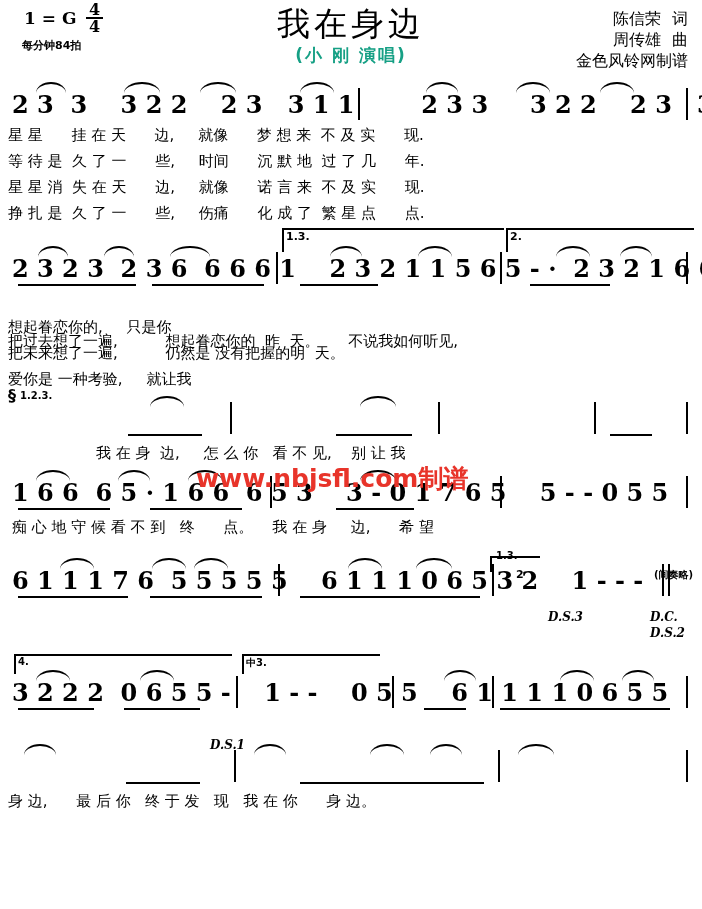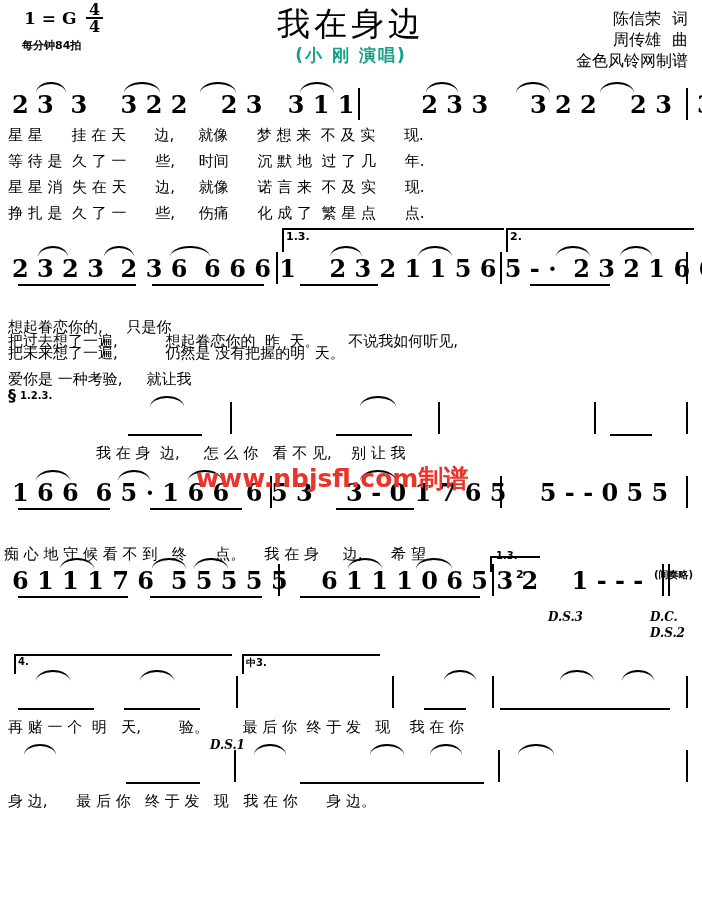--- a/index.html
+++ b/index.html
@@ -191,21 +191,21 @@
     <div class="slur" style="left:360px;top:-4px;width:36px;"></div>
 
     <div class="ul" style="left:18px;top:34px;width:92px;"></div>
     <div class="ul" style="left:150px;top:34px;width:92px;"></div>
     <div class="ul" style="left:336px;top:34px;width:78px;"></div>
 
     <div class="bar" style="left:270px;top:2px;height:32px;"></div>
     <div class="bar" style="left:500px;top:2px;height:32px;"></div>
     <div class="bar" style="left:686px;top:2px;height:32px;"></div>
 
-    <div class="lyr" style="position:absolute;left:4px;top:44px;margin-top:27px;">痴 心 地 守 候 看 不 到   终      点。    我 在 身     边,      希 望</div>
+    <div class="lyr" style="position:absolute;left:12px;top:44px;">痴 心 地 守 候 看 不 到   终      点。    我 在 身     边,      希 望</div>
   </div>
 
   <div class="sys" style="height:96px;">
     <span class="tiny abs" style="left:496px;top:-2px;">1.3.</span>
     <div class="brk" style="left:490px;top:4px;width:48px;height:14px;"></div>
 
     <div class="notes" style="position:absolute;left:12px;top:14px;">6 1 1 1 7 6  5 5 5 5 5    6 1 1 1 0 6 5 3 2    1 - - -</div>
 
     <div class="slur" style="left:60px;top:6px;width:34px;"></div>
     <div class="slur" style="left:152px;top:6px;width:34px;"></div>
@@ -230,38 +230,38 @@
     <span class="dsn" style="left:650px;top:58px;">D.C.</span>
     <span class="dsn" style="left:650px;top:74px;">D.S.2</span>
   </div>
 
   <div class="sys" style="height:100px;">
     <div class="brk" style="left:14px;top:6px;width:216px;height:18px;"></div>
     <span class="tiny abs" style="left:18px;top:8px;">4.</span>
     <div class="brk" style="left:242px;top:6px;width:136px;height:18px;"></div>
     <span class="tiny abs" style="left:246px;top:8px;">中3.</span>
 
+    <div class="notes" style="position:absolute;left:12px;top:30px;">3 2 2 2  0 6 5 5 -    1 - -    0 5 5    6 1 1 1 1 0 6 5 5</div>
 
     <div class="slur" style="left:36px;top:22px;width:34px;"></div>
     <div class="slur" style="left:140px;top:22px;width:34px;"></div>
     <div class="slur" style="left:444px;top:22px;width:32px;"></div>
     <div class="slur" style="left:560px;top:22px;width:34px;"></div>
     <div class="slur" style="left:622px;top:22px;width:32px;"></div>
 
     <div class="ul" style="left:18px;top:60px;width:76px;"></div>
     <div class="ul" style="left:124px;top:60px;width:76px;"></div>
     <div class="ul" style="left:424px;top:60px;width:42px;"></div>
     <div class="ul" style="left:500px;top:60px;width:170px;"></div>
 
     <div class="bar" style="left:236px;top:28px;height:32px;"></div>
     <div class="bar" style="left:392px;top:28px;height:32px;"></div>
     <div class="bar" style="left:492px;top:28px;height:32px;"></div>
     <div class="bar" style="left:686px;top:28px;height:32px;"></div>
 
-    <div class="lyr" style="position:absolute;left:8px;top:70px;">再 赌 一 个  明   天,        验。       最 后 你  终 于 发   现    我 在 你</div>
     <span class="dsn" style="left:210px;top:66px;margin-top:24px;">D.S.1</span>
   </div>
 
   <div class="sys" style="height:80px;">
 
     <div class="slur" style="left:24px;top:-4px;width:32px;"></div>
     <div class="slur" style="left:254px;top:-4px;width:32px;"></div>
     <div class="slur" style="left:370px;top:-4px;width:34px;"></div>
     <div class="slur" style="left:430px;top:-4px;width:32px;"></div>
     <div class="slur" style="left:518px;top:-4px;width:36px;"></div>

